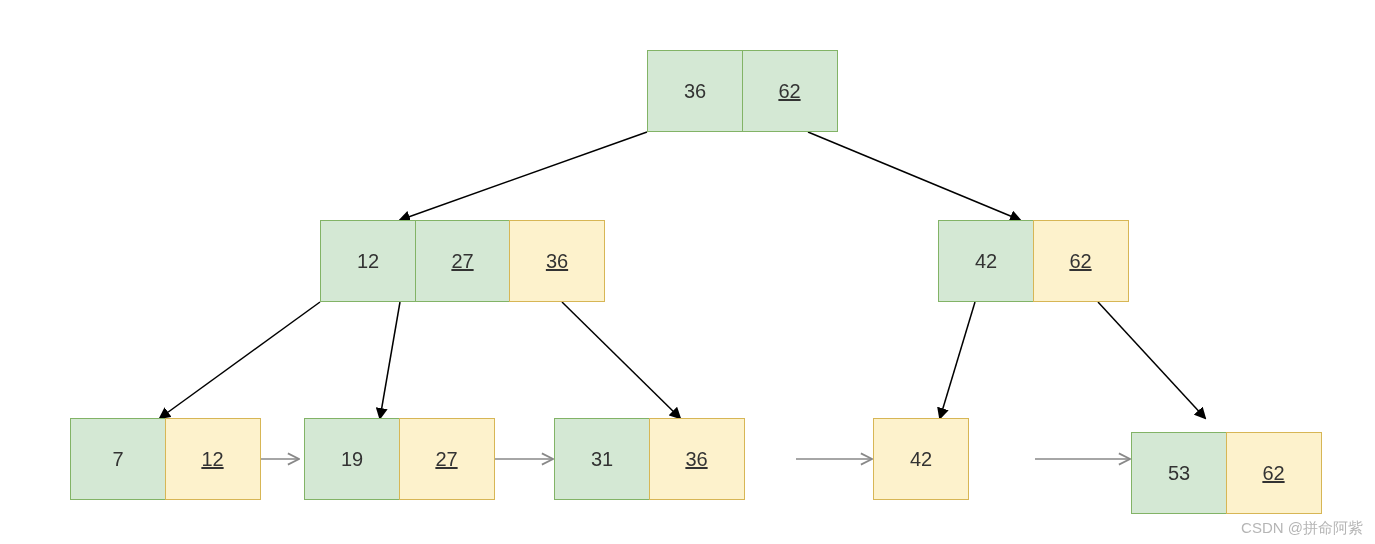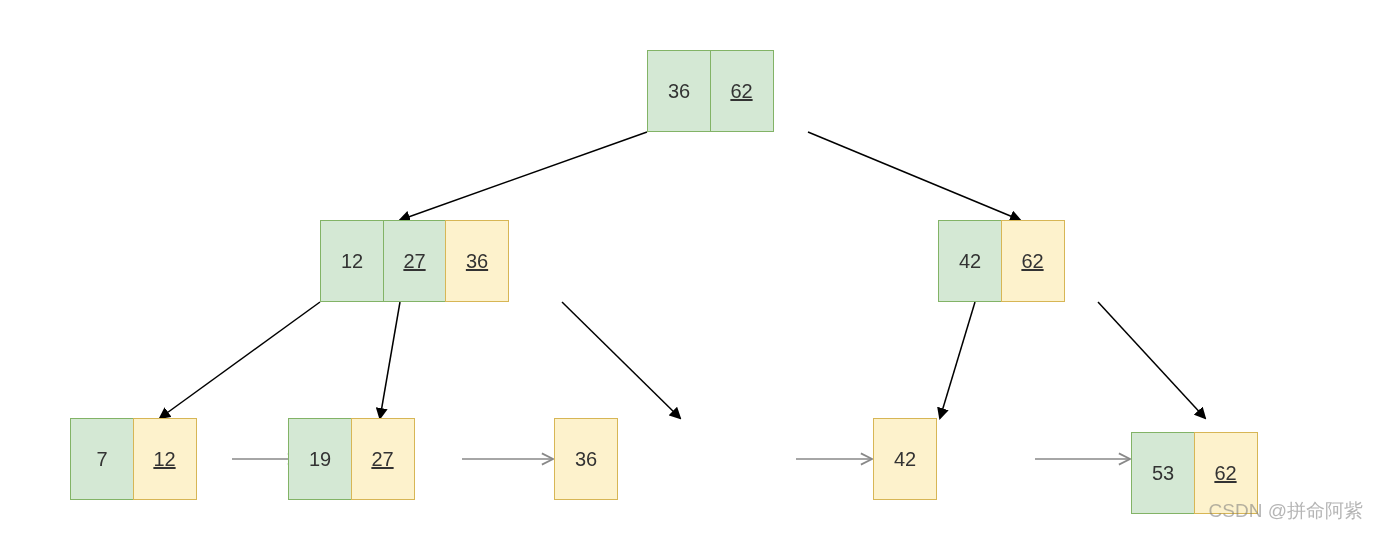--- a/index.html
+++ b/index.html
@@ -1,23 +1,23 @@
 <!DOCTYPE html>
 <html><head>
   <meta charset="utf-8">
   <style>
     * { box-sizing: border-box; margin: 0; padding: 0; }
     body { width: 1375px; height: 544px; font-family: Arial, sans-serif; background: #fff; position: relative; }
     .node { position: absolute; display: flex; }
-    .cell { width: 64px; height: 82px; display: flex; align-items: center; justify-content: center; font-size: 20px; color: #333; border: 1.5px solid; text-align: center; }
+    .cell { width: 96px; height: 82px; display: flex; align-items: center; justify-content: center; font-size: 20px; color: #333; border: 1.5px solid; text-align: center; }
     .cell.green { background: #d4e8d4; border-color: #82b366; }
     .cell.yellow { background: #fdf2cc; border-color: #d7b655; }
     .cell + .cell { margin-left: -1.5px; text-decoration: underline; }
     .svg-layer { position: absolute; top: 0; left: 0; width: 1375px; height: 544px; pointer-events: none; }
-    .watermark { position: absolute; bottom: 20px; right: 12px; font-size: 19px; color: rgba(120,120,120,0.55); font-family: "Microsoft YaHei", sans-serif; }
+    .watermark { position: absolute; bottom: 6px; right: 12px; font-size: 15px; color: rgba(120,120,120,0.55); font-family: "Microsoft YaHei", sans-serif; }
   </style>
 </head>
 <body>
 
 <svg class="svg-layer" id="svg-layer">
   <defs>
     <marker id="arrow" viewBox="0 0 12 12" refX="10" refY="6" markerWidth="9" markerHeight="9" orient="auto-start-reverse">
       <path d="M 1 1 L 11 6 L 1 11" fill="none" stroke="#888" stroke-width="1.5"></path>
     </marker>
     <marker id="arrow-solid" viewBox="0 0 12 12" refX="10" refY="6" markerWidth="8" markerHeight="8" orient="auto-start-reverse">
@@ -48,25 +48,26 @@
       <div class="cell yellow">36</div>
     </div>
     <div class="node" style="left: 938px; top: 220px;">
       <div class="cell green">42</div>
       <div class="cell yellow">62</div>
     </div>
     <div class="node" style="left: 70px; top: 418px;">
       <div class="cell green">7</div>
       <div class="cell yellow">12</div>
     </div>
-    <div class="node" style="left: 288px; top: 418px;">
+    <div class="node" style="left: 304px; top: 418px;">
       <div class="cell green">19</div>
       <div class="cell yellow">27</div>
     </div>
     <div class="node" style="left: 554px; top: 418px;">
+      <div class="cell green">31</div>
       <div class="cell yellow">36</div>
     </div>
     <div class="node" style="left: 873px; top: 418px;">
       <div class="cell yellow">42</div>
     </div>
     <div class="node" style="left: 1131px; top: 432px;">
       <div class="cell green">53</div>
       <div class="cell yellow">62</div>
     </div>
   </div>

